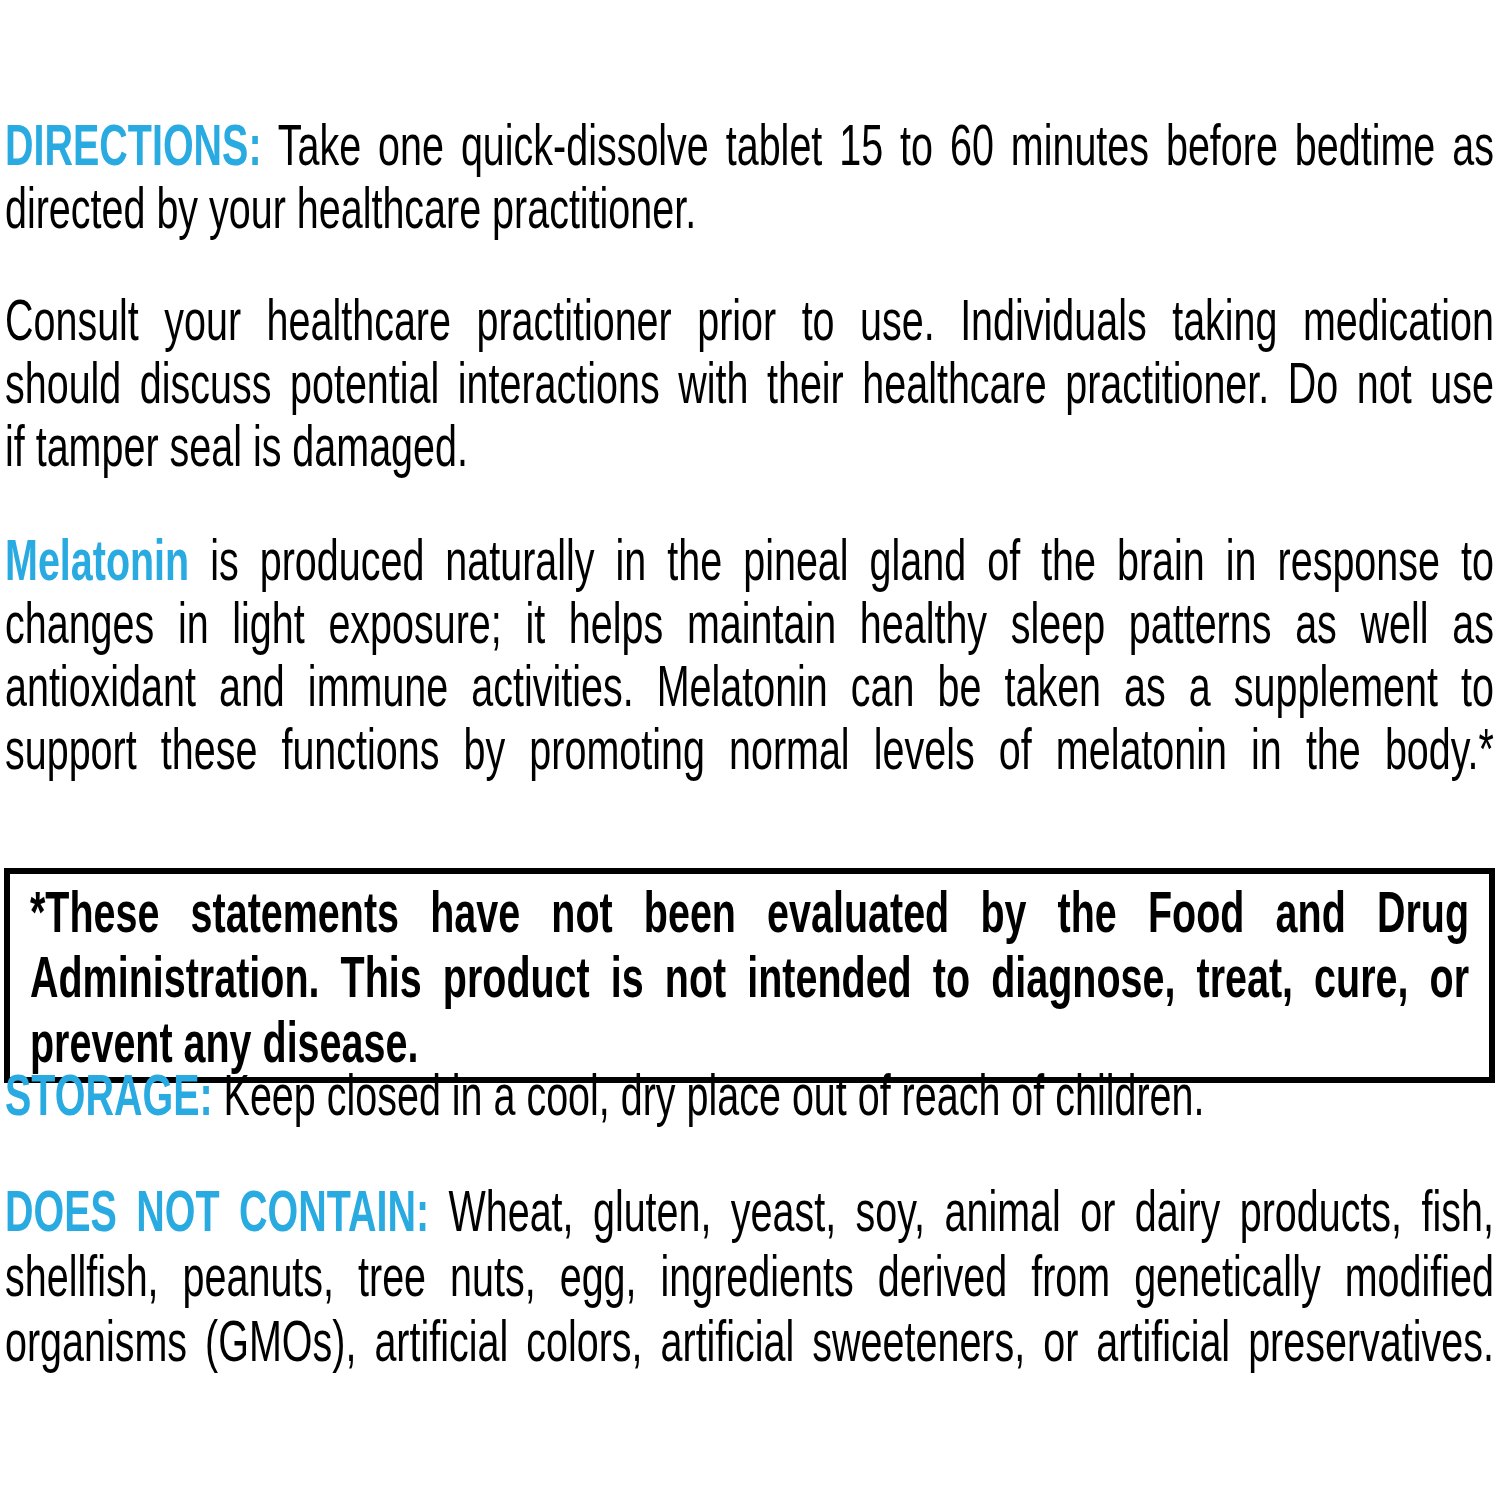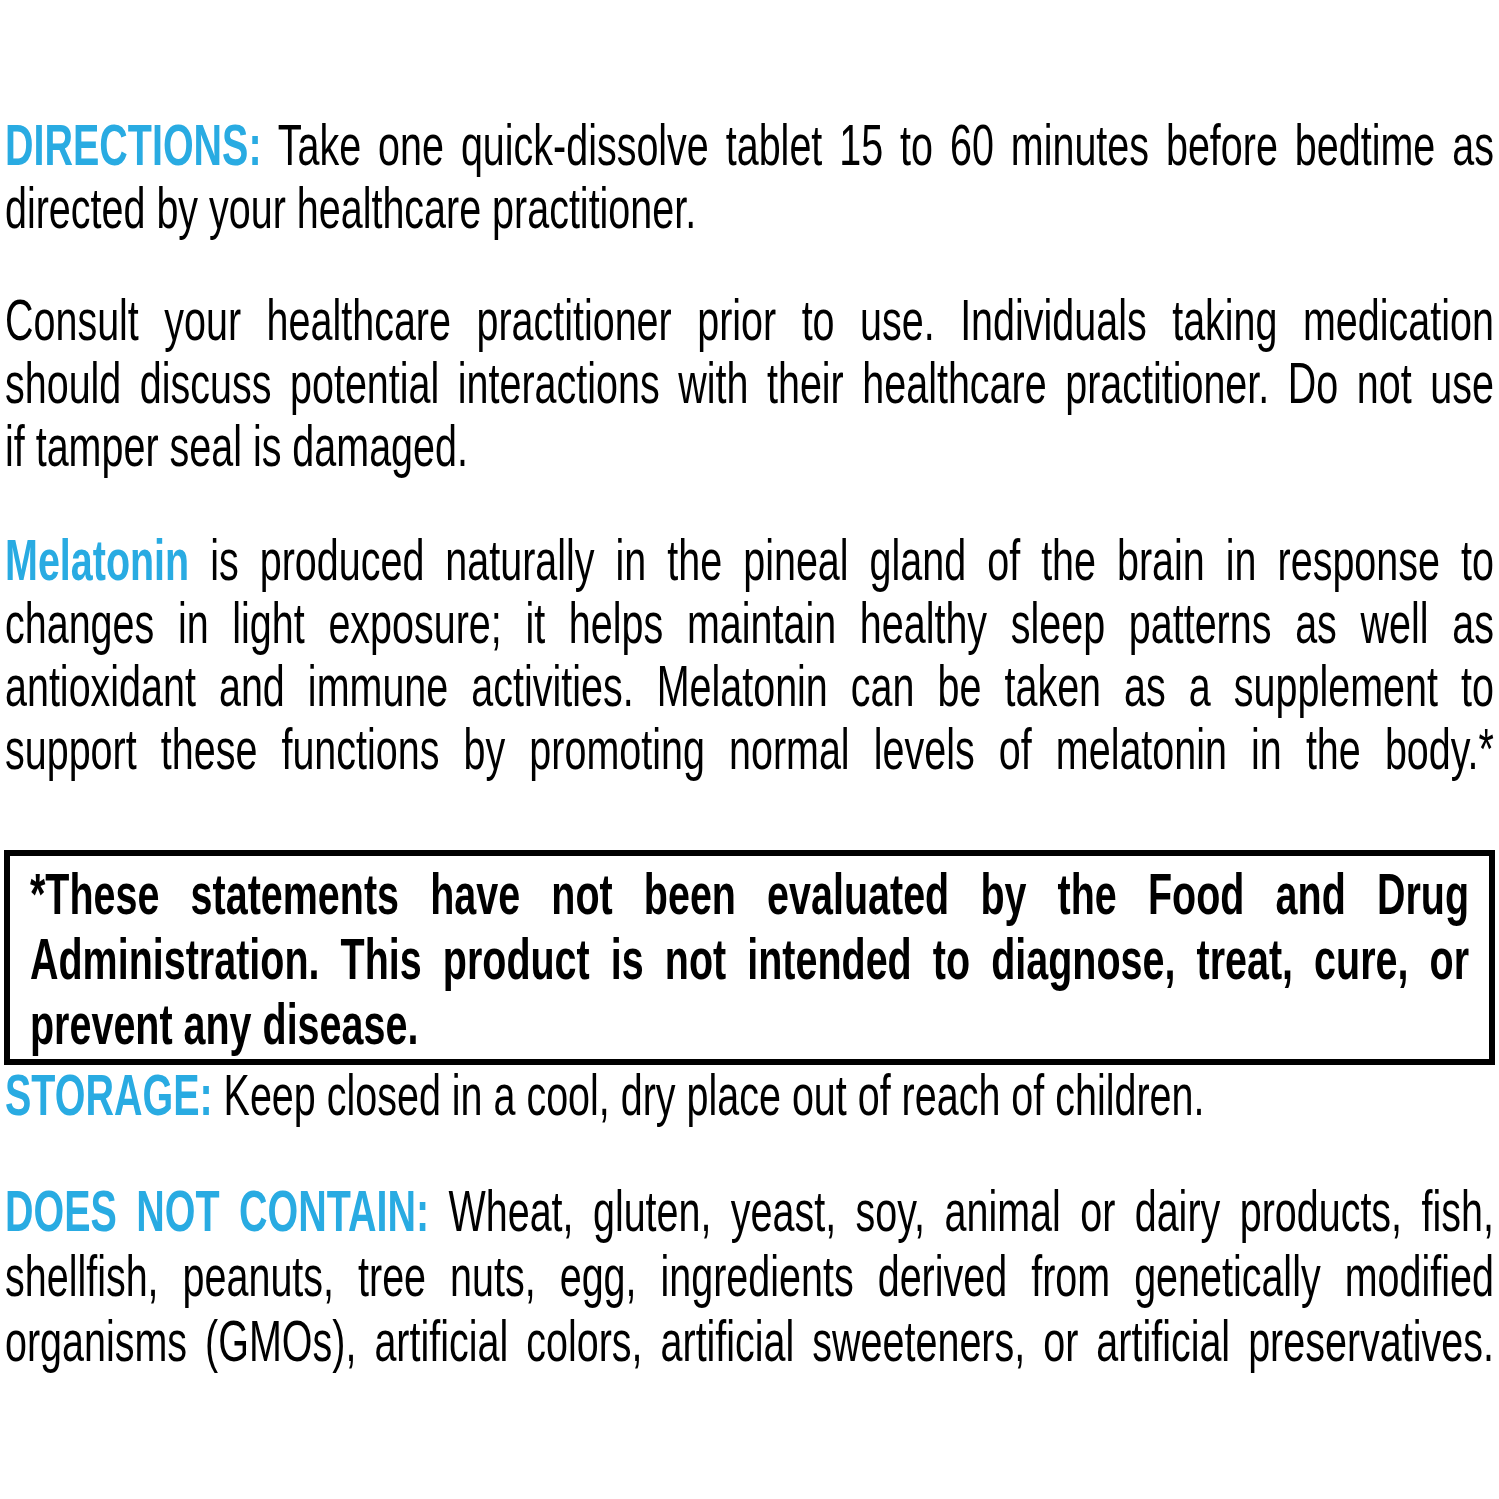--- a/index.html
+++ b/index.html
@@ -27,21 +27,21 @@
   .line { text-align: justify; text-align-last: left; }
   .line.jl { text-align-last: justify; }
   .head { font-weight: bold; color: var(--accent, #29ABE2); }
   .p-directions { top: 114px; }
   .p-consult    { top: 289px; }
   .p-melatonin  { top: 529px; }
   .p-storage    { top: 1064px; }
   .p-doesnot    { top: 1179px; }
   .fda-box {
     position: absolute;
-    top: 850px;
+    top: 868px;
     left: 4px;
     width: 1479px;
     height: 203px;
     border: 6px solid #000000;
     background: var(--page-bg, #ffffff);
   }
   .fda-box .para {
     position: static;
     margin: 6px 0 0 20px;
     width: 2078px;

